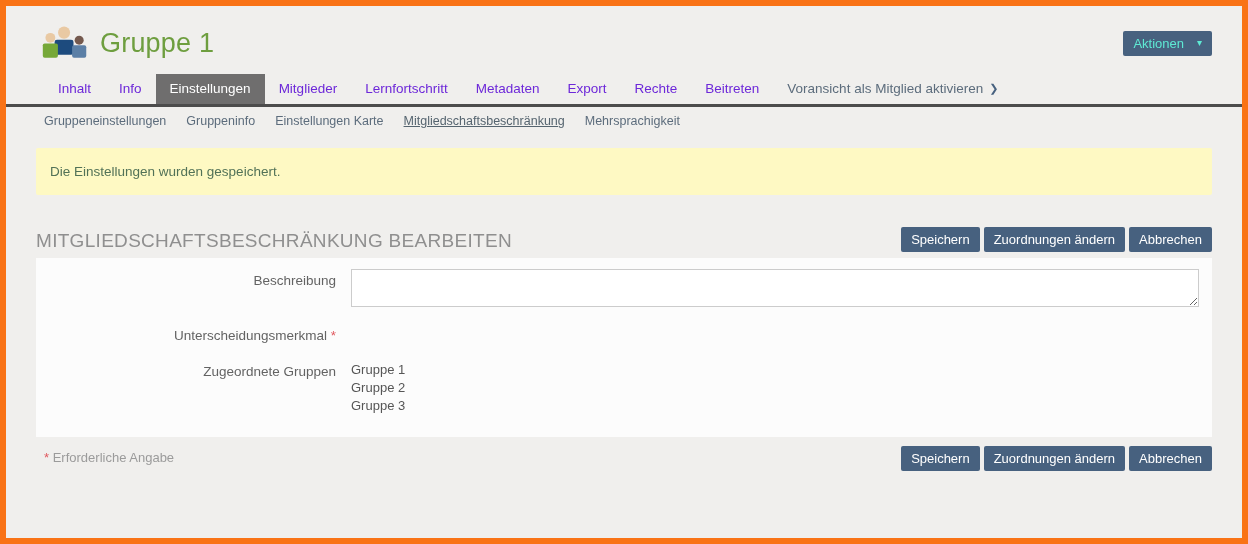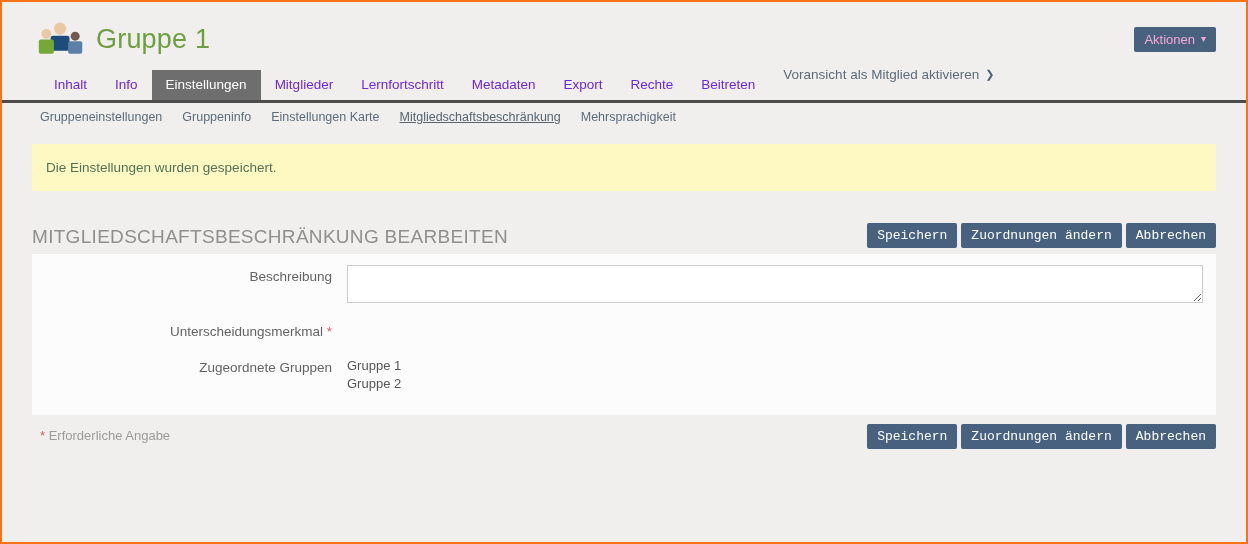--- a/index.html
+++ b/index.html
@@ -1,40 +1,40 @@
 <!DOCTYPE html>
 <html><head>
 <meta charset="utf-8">
 <style>
   * { margin:0; padding:0; box-sizing:border-box; }
   html,body { width:1248px; height:544px; overflow:hidden; }
   body { font-family:"Liberation Sans","DejaVu Sans",sans-serif; background:#ffffff; }
   .screen {
     width:1248px; height:544px; background:#f0efed;
-    border:2px solid #f97316; position:relative;
+    border:6px solid #f97316; position:relative;
   }
 
   
   .header { display:flex; align-items:center; padding:20px 30px 14px 36px; }
   .group-icon { width:46px; height:34px; margin-right:12px; flex:0 0 auto; }
   .page-title { font-size:27px; color:#6e9e3f; font-weight:400; letter-spacing:.2px; }
   .actions-btn {
-    margin-left:auto; background:#47617f; color:#f9a8d4; border:none; border-radius:2px;
-    font-size:13px; padding:5px 10px; cursor:pointer; display:flex; align-items:center; gap:6px;
+    margin-left:auto; background:#47617f; color:#5eead4; border:none; border-radius:2px;
+    font-size:13px; padding:5px 10px; cursor:pointer; display:flex; align-items:center; gap:13px;
     font-family:inherit;
   }
   .actions-btn .caret { font-size:10px; line-height:1; }
 
   
   .tabbar { display:flex; align-items:flex-end; padding:0 0 0 38px; height:30px; }
   .tab {
     font-size:13.5px; color:#6d28d9; padding:7px 14px 8px; cursor:pointer; white-space:nowrap;
   }
   .tab.active { background:#6f6e6e; color:#ffffff; }
-  .tab-preview { display:flex; align-items:center; gap:6px; font-size:13.5px; color:#5c6c7c; padding:7px 14px 18px; cursor:pointer; white-space:nowrap;}
+  .tab-preview { display:flex; align-items:center; gap:6px; font-size:13.5px; color:#5c6c7c; padding:7px 14px 8px; cursor:pointer; white-space:nowrap;}
   .tab-preview .chev { font-size:11px; font-weight:bold; color:#47617f; }
   .tab-rule { height:3px; background:#4c4c4c; width:100%; }
 
   
   .subtabbar { display:flex; padding:7px 0 6px 38px; gap:0; }
   .subtab { font-size:12.5px; color:#5c6c7c; padding:0 10px; cursor:pointer; white-space:nowrap; }
   .subtab:first-child { padding-left:0; }
   .subtab.active { text-decoration:underline; color:#55646f; }
 
   
@@ -44,21 +44,21 @@
   }
 
   
   .section-row {
     margin:32px 30px 4px; display:flex; align-items:flex-end; justify-content:space-between;
   }
   .section-title { font-size:19px; color:#8f8f8f; font-weight:400; letter-spacing:.3px; }
   .btn-group { display:flex; gap:4px; }
   .btn {
     background:#47617f; color:#fff; border:none; border-radius:2px; font-size:13px;
-    padding:5px 10px; cursor:pointer; white-space:nowrap; font-family:Liberation Mono, monospace;
+    padding:5px 10px; cursor:pointer; white-space:nowrap; font-family:Liberation Sans, sans-serif;
   }
 
   
   .form-panel { margin:6px 30px 0; background:#fcfcfc; padding:11px 13px 22px 0; }
   .form-row { display:flex; align-items:flex-start; }
   .form-row + .form-row { margin-top:17px; }
   .form-label {
     flex:0 0 315px; text-align:right; padding-right:15px; font-size:13.5px; color:#636363;
     padding-top:4px;
   }
@@ -162,20 +162,21 @@
         <span>Unterscheidungsmerkmal</span>
         <span class="req">*</span>
       </div>
     </div>
 
     <div class="form-row">
       <div class="form-label">Zugeordnete Gruppen</div>
       <div class="form-control static-values">
         <div>Gruppe 1</div>
         <div>Gruppe 2</div>
+        <div>Gruppe 3</div>
       </div>
     </div>
 
   </div>
 
   <div class="footer-row">
     <div class="required-hint">
       <span class="req">*</span>
       <span>Erforderliche Angabe</span>
     </div>

